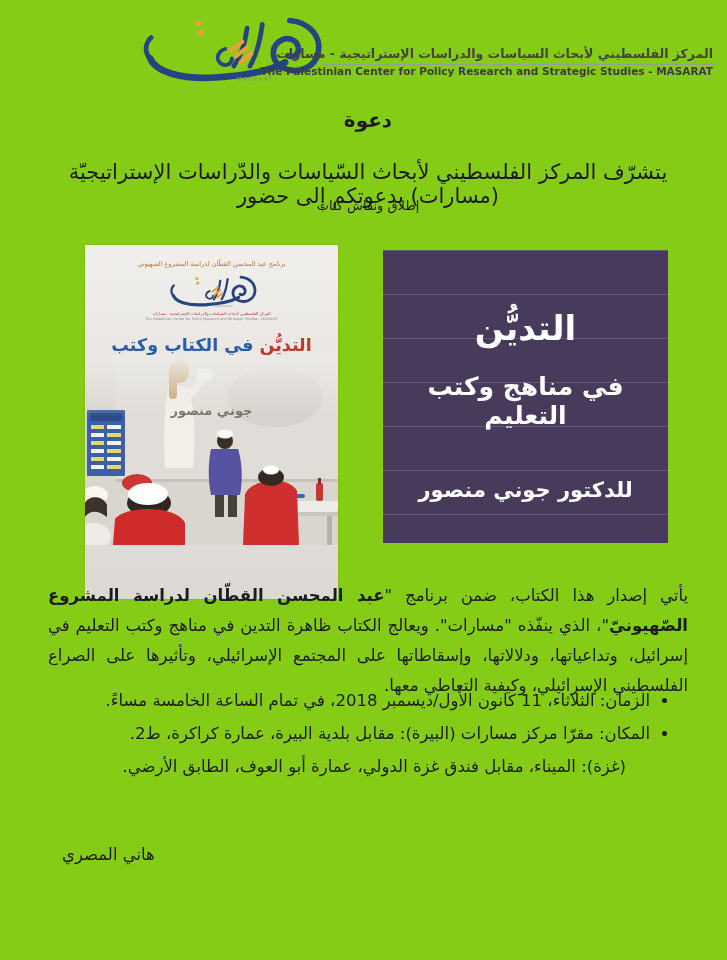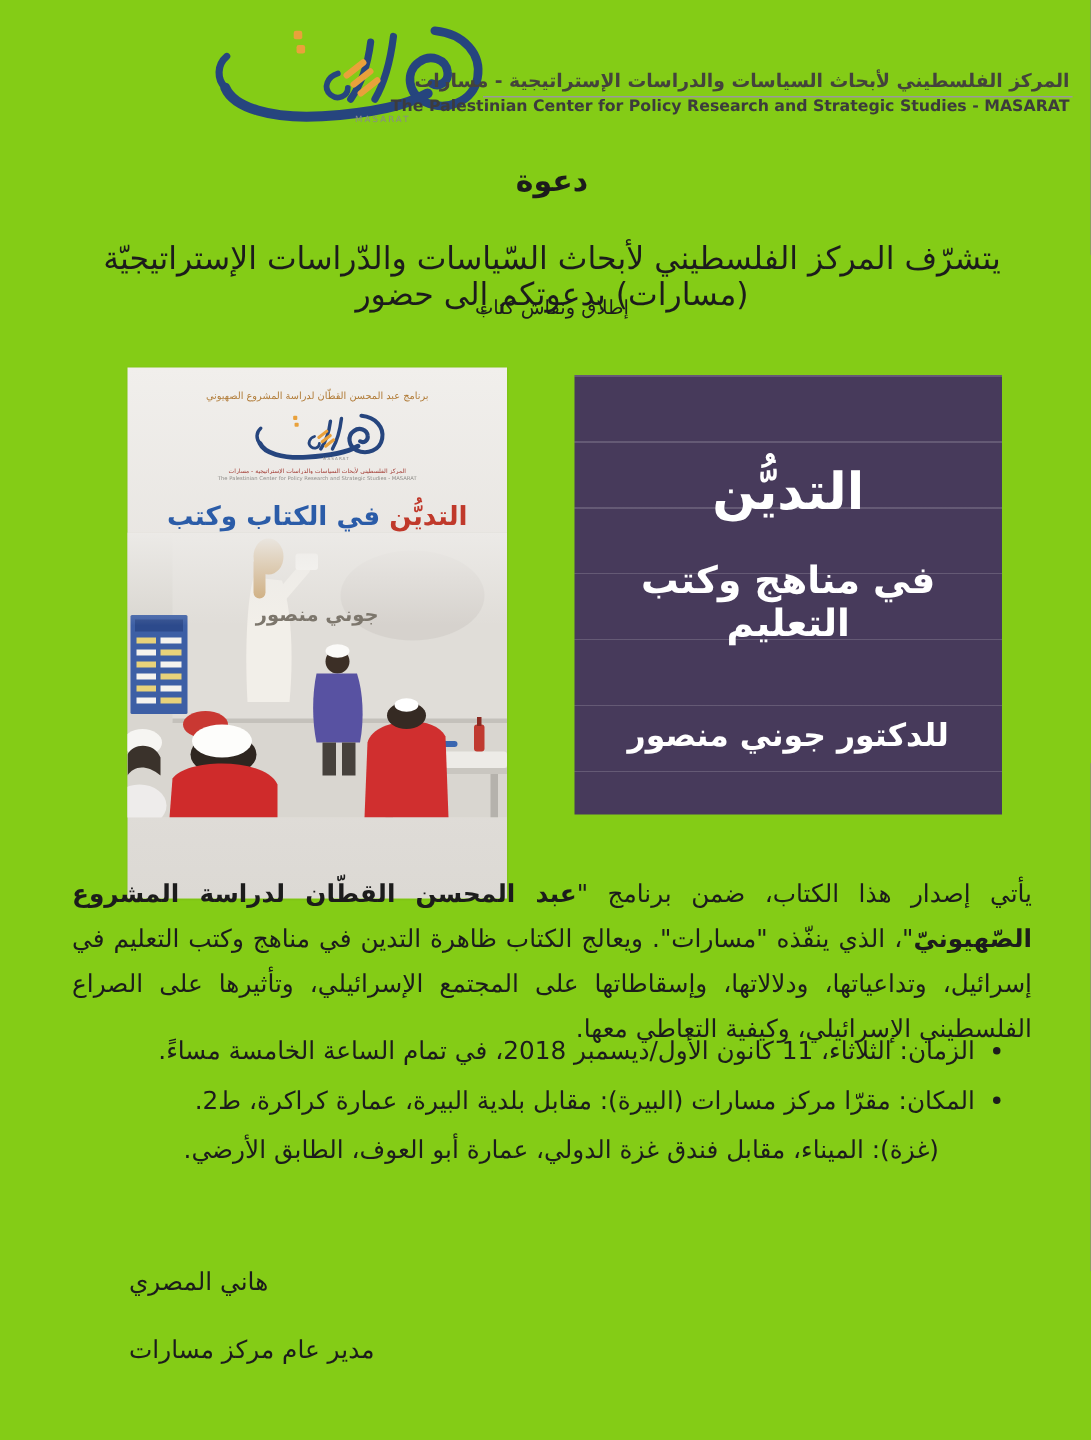--- a/index.html
+++ b/index.html
@@ -53,21 +53,21 @@
   .pp-author{position:absolute;top:228px;left:0;width:100%;font-size:21px;font-weight:bold;}
   
   .desc{position:absolute;left:48px;top:564px;width:640px;
     font-size:16.5px;line-height:30px;text-align:justify;}
   .desc b{font-weight:bold;}
   .details{position:absolute;left:48px;top:684px;width:640px;font-size:16.5px;line-height:33px;}
   .details ul{margin:0;padding:0 38px 0 0;list-style:disc;}
   .details li{padding-left:0;}
   .detail-cont{padding-right:62px;line-height:33px;}
   .t-closing{top:814px;font-size:17px;font-weight:bold;}
-  .sig{position:absolute;left:62px;font-size:16.5px;text-align:left;margin-left:24px;}
+  .sig{position:absolute;left:62px;font-size:16.5px;text-align:left;}
   .sig-name{top:845px;}
   .sig-title{top:890px;}
 </style>
 </head>
 <body>
 
 <svg width="0" height="0" style="position:absolute" aria-hidden="true">
   <symbol id="masarat-logo-symbol" viewBox="0 0 200 80">
     <path d="M163,10 C184,12 196,27 193,43 C190,60 171,67 156,60 C144,54 142,39 152,32 C160,26 171,30 172,39 C173,46 166,50 161,47" fill="none" stroke="#26457e" stroke-width="6" stroke-linecap="round"></path>
     <path d="M16,50 C22,64 48,72 84,70 C118,68 144,62 158,54" fill="none" stroke="#26457e" stroke-width="7" stroke-linecap="round"></path>
@@ -199,15 +199,14 @@
 
   <div class="details">
     <ul>
       <li>الزمان: الثلاثاء، 11 كانون الأول/ديسمبر 2018، في تمام الساعة الخامسة مساءً.</li>
       <li>المكان: مقرّا مركز مسارات  (البيرة): مقابل بلدية البيرة، عمارة كراكرة، ط2.</li>
     </ul>
     <div class="detail-cont">(غزة): الميناء، مقابل فندق غزة الدولي، عمارة أبو العوف، الطابق الأرضي.</div>
   </div>
 
   <div class="sig sig-name">هاني المصري</div>
-  <div class="sig sig-title">مدير عام مركز مسارات</div>
 
 </div>
 
 </body></html>

